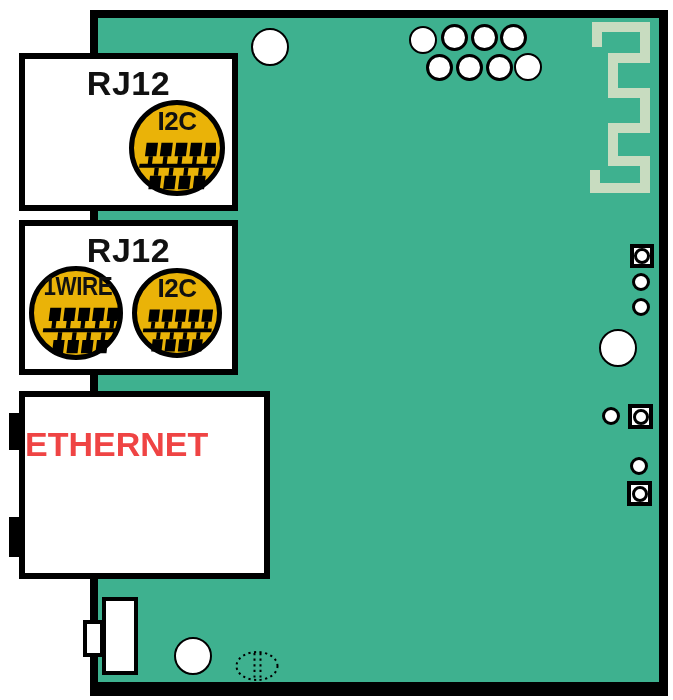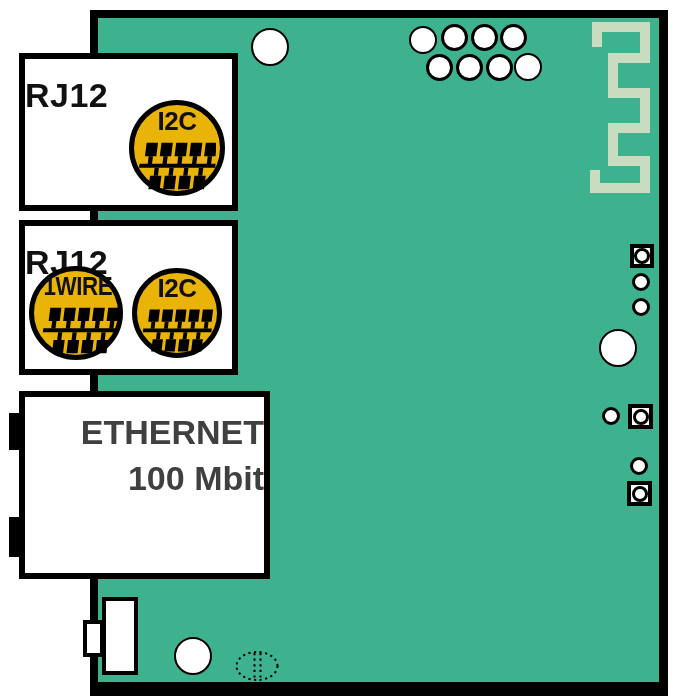--- a/index.html
+++ b/index.html
@@ -29,32 +29,32 @@
   .hole-plated{background:#fff;border:3.5px solid var(--outline);border-radius:50%;width:27px;height:27px;}
   .pad{background:#fff;border:3px solid var(--outline);border-radius:50%;width:18px;height:18px;}
   .tact{background:#fff;border:4px solid var(--outline);display:flex;align-items:center;justify-content:center;}
   .tact-ring{width:16px;height:16px;border:3px solid var(--outline);border-radius:50%;background:#fff;box-sizing:border-box;}
   
   .side-rect{background:#fff;border:4px solid var(--outline);}
   .edge-tab{background:var(--outline);}
   
   .port{background:#fff;border:6px solid var(--outline);}
   .port-title{
-    font-weight:700;font-size:34px;line-height:40px;
-    margin-top:16px;letter-spacing:0.5px;color:#111;
+    font-weight:700;font-size:34px;line-height:40px;text-align:center;
+    margin-top:4px;letter-spacing:0.5px;color:#111;
   }
   .badge{
     position:absolute;box-sizing:border-box;background:#eab308;
     border:5px solid var(--outline);border-radius:50%;
     display:flex;flex-direction:column;align-items:center;justify-content:center;
     gap:7px;padding-top:2px;
   }
   .badge-label{font-weight:700;font-size:26px;line-height:1;letter-spacing:-0.5px;white-space:nowrap;}
   .condensed{transform:scaleX(0.86);transform-origin:center;}
-  .eth-label{padding-top:12px;font-weight:700;font-size:34px;line-height:46px;text-align:right;color:#404040;}
+  .eth-label{padding-top:24px;font-weight:700;font-size:34px;line-height:46px;text-align:left;color:#ef4444;}
   .bus-icon{display:block;}
   .bus-icon rect{fill:var(--outline);}
   .dotted-svg line,.dotted-svg ellipse{fill:none;stroke:var(--outline);stroke-width:2;stroke-dasharray:2.2 3.4;}
 </style>
 </head>
 <body>
 
 <div class="canvas">
 
   <div class="abs board"></div>
@@ -182,20 +182,19 @@
             <rect x="40.2" y="23.6" width="3.8" height="7"></rect>
             <rect x="53.2" y="23.6" width="3.8" height="7"></rect>
         </g>
       </svg>
     </div>
   </div>
 
   <div class="abs port" style="left:19px;top:391px;width:251px;height:188px;">
     <div class="eth-label">
       <div>ETHERNET</div>
-      <div>100 Mbit</div>
     </div>
   </div>
 
   <div class="abs edge-tab" style="left:9px;top:413px;width:10px;height:37px;"></div>
   <div class="abs edge-tab" style="left:9px;top:517px;width:10px;height:40px;"></div>
 
 </div>
 
 </body></html>

